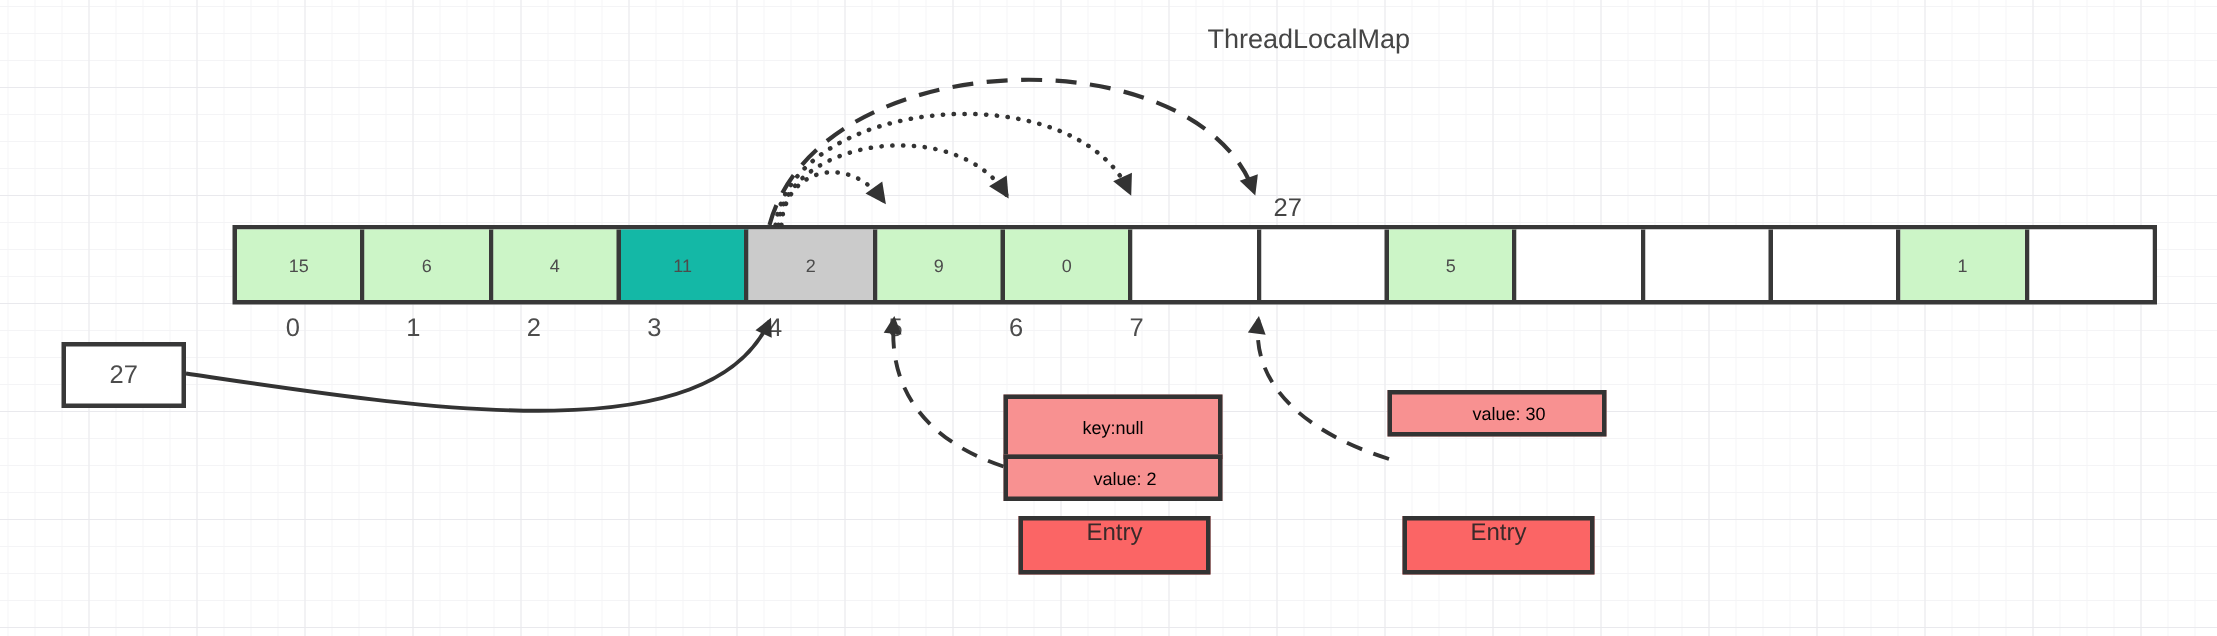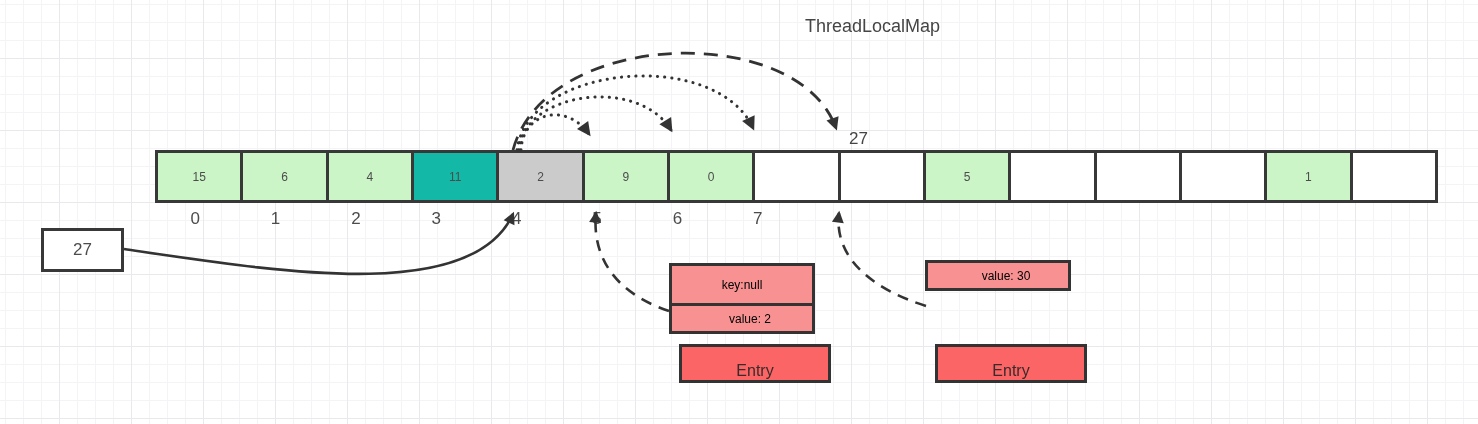--- a/index.html
+++ b/index.html
@@ -70,25 +70,25 @@
     position: relative; z-index: 2;
     width: 146px; height: 43px;
     background: #f89191; border: 3px solid #333333;
     display: flex; align-items: center; justify-content: center;
     font-size: 12px; color: #000000;
   }
   .entry .slot.value { margin-top: -3px; height: 31px; padding-left: 16px; }
   .entry .footer {
     position: absolute; z-index: 1;
     left: 10px; top: 81px;
-    width: 152px; height: 39px;
+    width: 128px; height: 39px;
     background: #fb6565; border: 3px solid #333333;
     display: flex; align-items: flex-end; justify-content: center;
     font-size: 16px; color: #3a2a2a;
-    padding-bottom: 0;
+    padding-bottom: 15px;
   }
   
   svg.overlay {
     position: absolute; left: 0; top: 0; z-index: 5;
     pointer-events: none;
   }
 </style>
 </head>
 <body>
 

